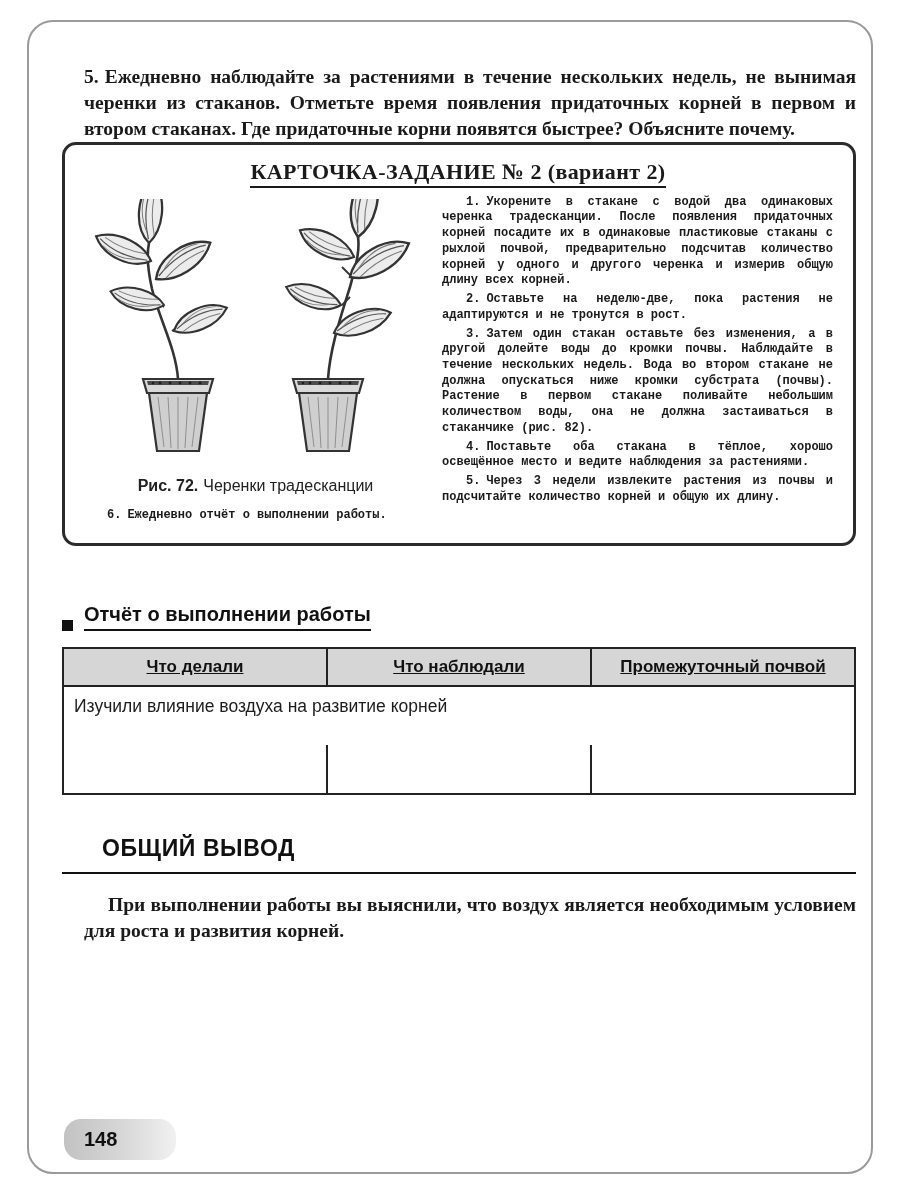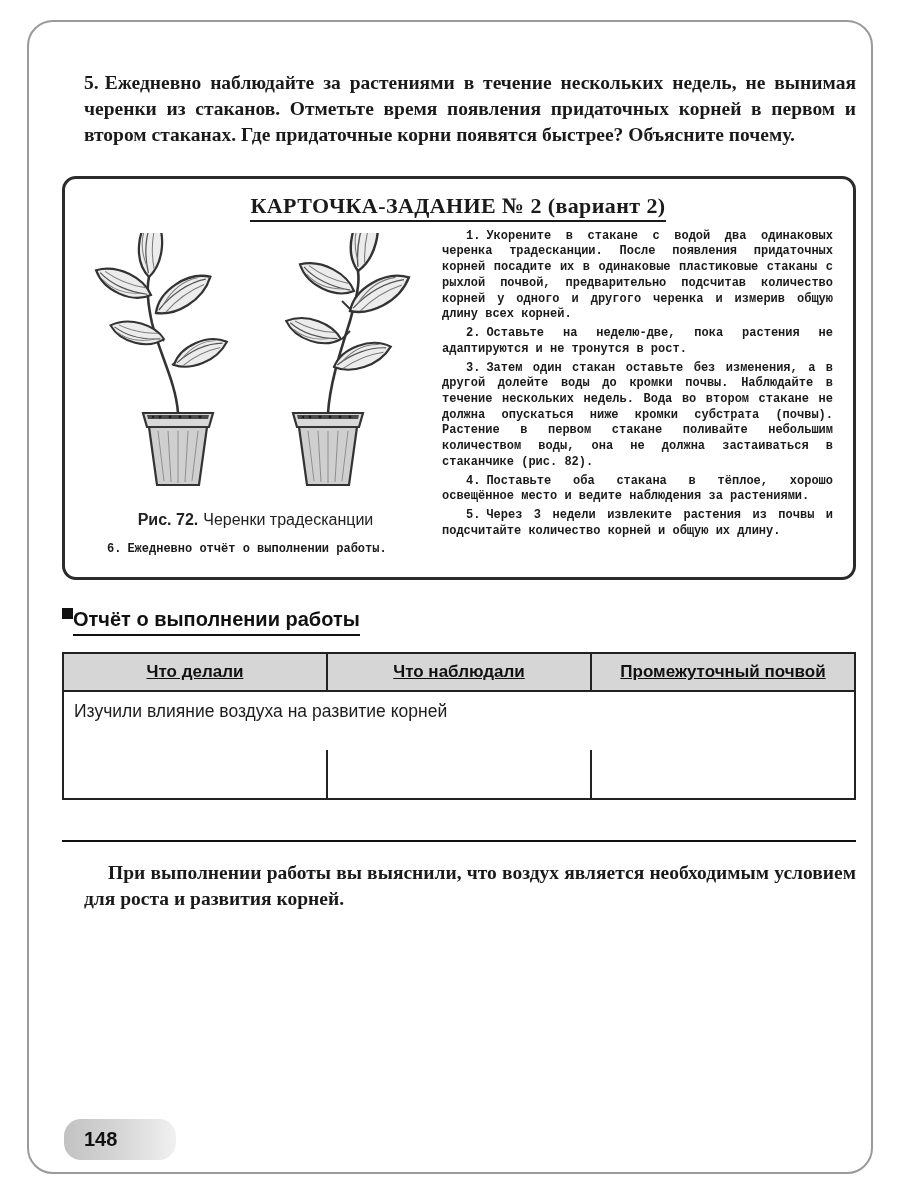--- a/index.html
+++ b/index.html
@@ -1,36 +1,36 @@
 <!DOCTYPE html>
 <html lang="ru"><head>
 <meta charset="utf-8">
 <style>
   html,body{margin:0;padding:0;background:#ededed;}
   .page{position:relative;width:900px;height:1200px;background:#ffffff;margin:0 auto;overflow:hidden;
         font-family:"Liberation Serif",serif;color:#1a1a1a;}
   .frame{position:absolute;top:20px;left:27px;right:27px;bottom:26px;border:2px solid #9a9a9a;border-radius:26px;pointer-events:none;}
-  .content{position:absolute;left:62px;top:6px;width:794px;}
+  .content{position:absolute;left:62px;top:0;width:794px;}
 
   
   .intro{margin:64px 0 0 0;font-size:19.5px;font-weight:600;line-height:1.33;text-align:justify;padding-left:22px;}
   .num{font-weight:700;margin-right:6px;}
 
   
-  .card{margin-top:28px;border:3px solid #2b2b2b;border-radius:14px;padding:12px 20px 16px 18px;overflow:hidden;}
+  .card{border:3px solid #2b2b2b;border-radius:14px;padding:12px 20px 16px 18px;overflow:hidden;}
   .card-title{text-align:center;font-size:22px;font-weight:700;letter-spacing:.4px;margin:2px 0 10px;}
   .card-title span{border-bottom:2.5px solid #1a1a1a;padding-bottom:2px;}
   .figure{float:left;width:345px;margin:4px 14px 4px 0;text-align:center;}
   .figure svg{display:block;margin:0 auto;}
   .figcaption{font-family:"Liberation Sans",sans-serif;font-size:16px;margin-top:6px;color:#222;}
   .figcaption .cap-bold{font-weight:700;margin-right:5px;}
   .step{font-size:12px;font-weight:600;line-height:1.31;text-align:justify;text-indent:24px;margin:0 0 3px 0;font-family:Liberation Mono, monospace;}
 
   
-  .report-heading{margin-top:28px;display:flex;align-items:flex-start;}
+  .report-heading{margin-top:57px;display:flex;align-items:flex-end;gap:11px;}
   .sq{width:11px;height:11px;background:#111;flex:0 0 auto;}
   .report-heading .ht{font-family:"Liberation Sans",sans-serif;font-weight:700;font-size:20px;
         border-bottom:2.5px solid #111;padding-bottom:3px;color:#111;}
   table.report{margin-top:16px;width:100%;border-collapse:collapse;table-layout:fixed;}
   table.report th{border:2px solid #222;background:#d6d6d6;font-family:"Liberation Sans",sans-serif;
         font-weight:700;font-size:17px;padding:8px 6px;color:#111;text-decoration:underline;}
   td.note-cell{border-left:2px solid #222;border-right:2px solid #222;border-top:2px solid #222;border-bottom:none;
         font-family:"Liberation Sans",sans-serif;font-size:17.5px;padding:9px 10px 28px;color:#1d1d1d;}
   tr.empty-row td{border:2px solid #222;border-top:none;height:46px;}
 
@@ -132,20 +132,21 @@
         </tr>
         <tr class="empty-row">
           <td></td>
           <td></td>
           <td></td>
         </tr>
       </tbody>
     </table>
 
     <div class="conclusion">
+      <h2>ОБЩИЙ ВЫВОД</h2>
       <hr class="rule">
       <p>При выполнении работы вы выяснили, что воздух является необходимым условием для роста и развития корней.</p>
     </div>
 
   </div>
 
   <div class="page-pill">
     <span>148</span>
   </div>
 </div>

